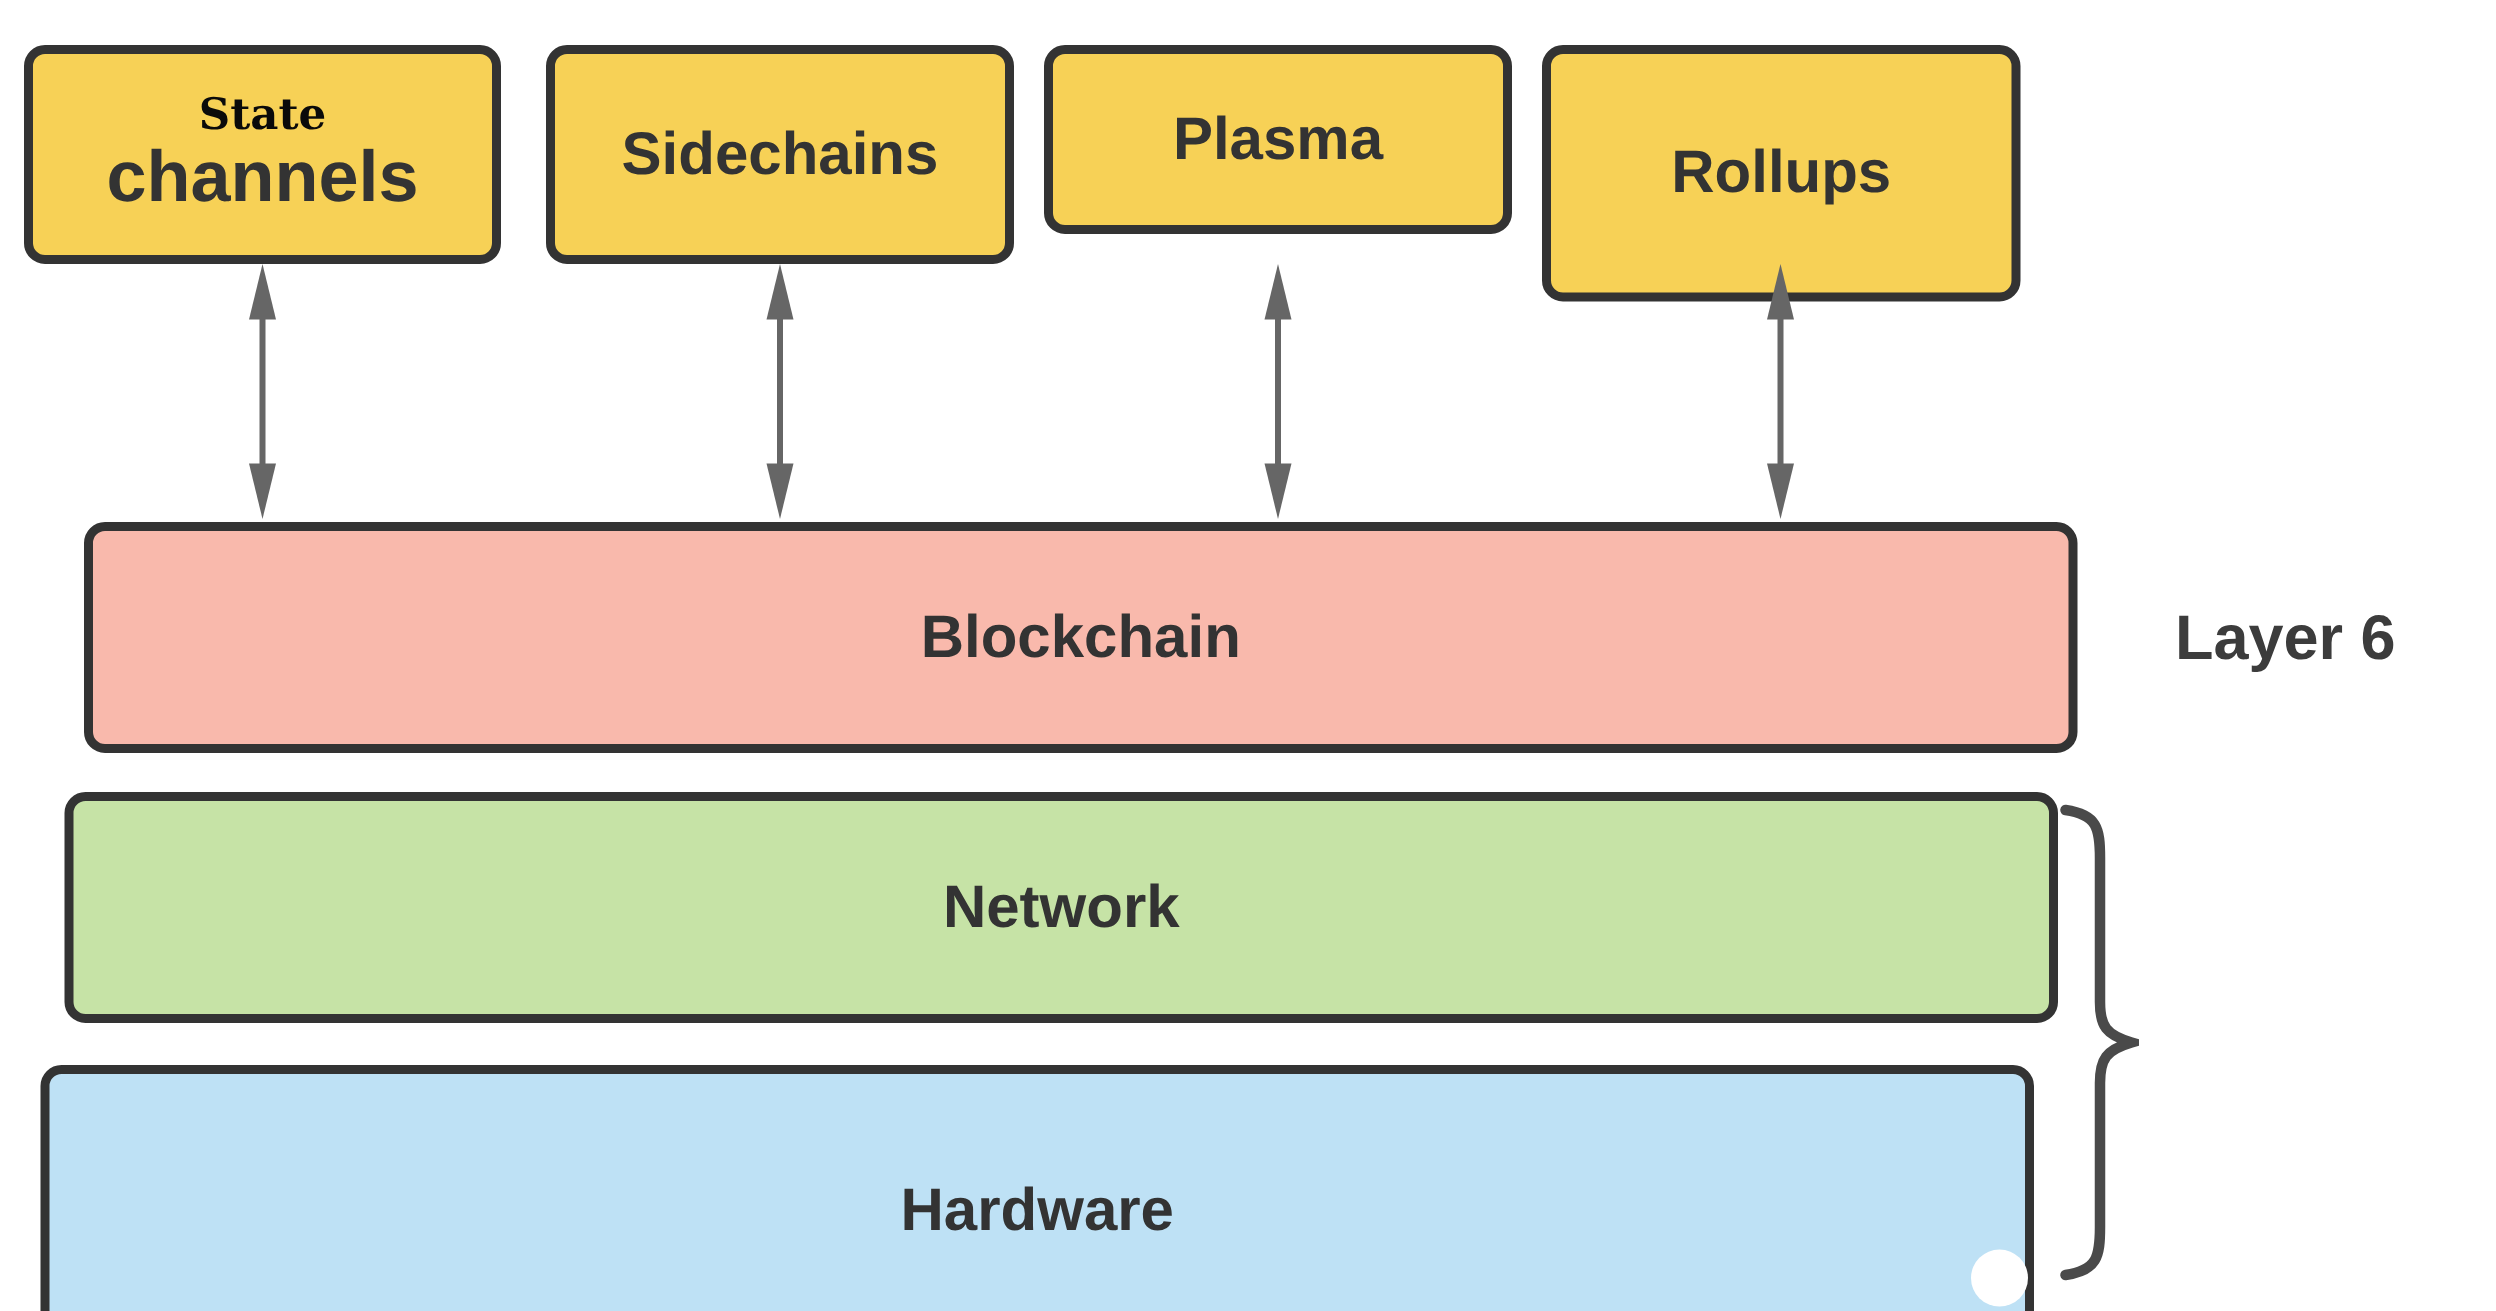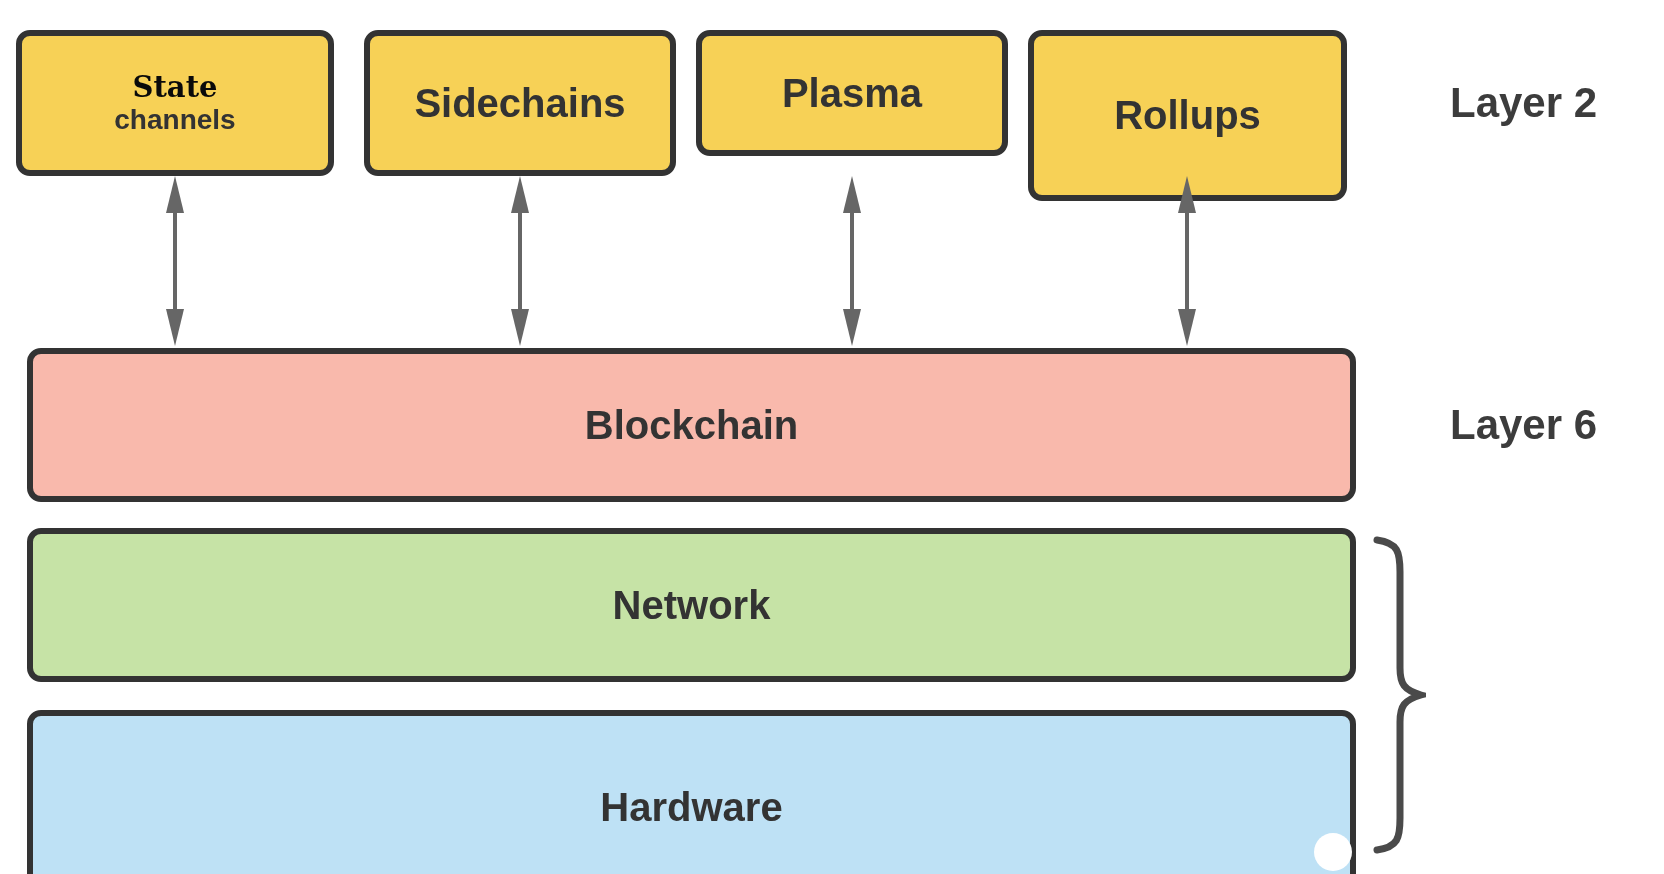--- a/index.html
+++ b/index.html
@@ -16,30 +16,30 @@
     border:6px solid var(--node-border,#333);
     border-radius:14px;
     display:flex;align-items:center;justify-content:center;
     text-align:center;
     font-weight:bold;
     color:var(--node-text,#333);
     font-size:40px;
     line-height:1.12;
   }
   .node.l2{background:var(--layer2-fill,#F7D156);}
-  .node.l1{background:var(--layer1-fill,#F9B9AC);}
-  .node.network{background:var(--network-fill,#C6E3A6);}
+  .node.l1{background:var(--layer1-fill,#F9B9AC);margin-left:29px;}
+  .node.network{background:var(--network-fill,#C6E3A6);margin-left:16px;}
   .node.hardware{background:var(--hardware-fill,#BEE1F5);}
   .serif-line{
     font-family:"DejaVu Serif", serif;
     font-weight:600;
     color:#0a0a0a;
     font-size:29px;
   }
-  .sans-line{font-size:28px;}
+  .sans-line{font-size:48px;}
   .layer-label{
     position:absolute;
     display:flex;align-items:center;
     font-weight:bold;
     font-size:42px;
     color:var(--label-text,#3c3c3c);
     white-space:nowrap;
   }
   .arrow{position:absolute;width:30px;height:170px;top:176px;}
   .arrow line{stroke:var(--arrow,#666);stroke-width:4;}
@@ -115,16 +115,15 @@
   <div class="node hardware" style="left:27px;top:710px;width:1329px;height:194px;">
     <span>Hardware</span>
   </div>
 
   <div class="corner-cutout"></div>
 
   <svg class="brace" viewBox="0 0 54 318">
     <path d="M5,4 C26,7 28,16 28,36 L28,132 C28,148 32,154 49,159 C32,164 28,170 28,186 L28,282 C28,302 26,311 5,314"></path>
   </svg>
 
-  <div class="layer-label" style="left:1450px;top:30px;height:146px;">Layer 2</div>
   <div class="layer-label" style="left:1450px;top:348px;height:154px;">Layer 6</div>
 
 </div>
 
 </body></html>

